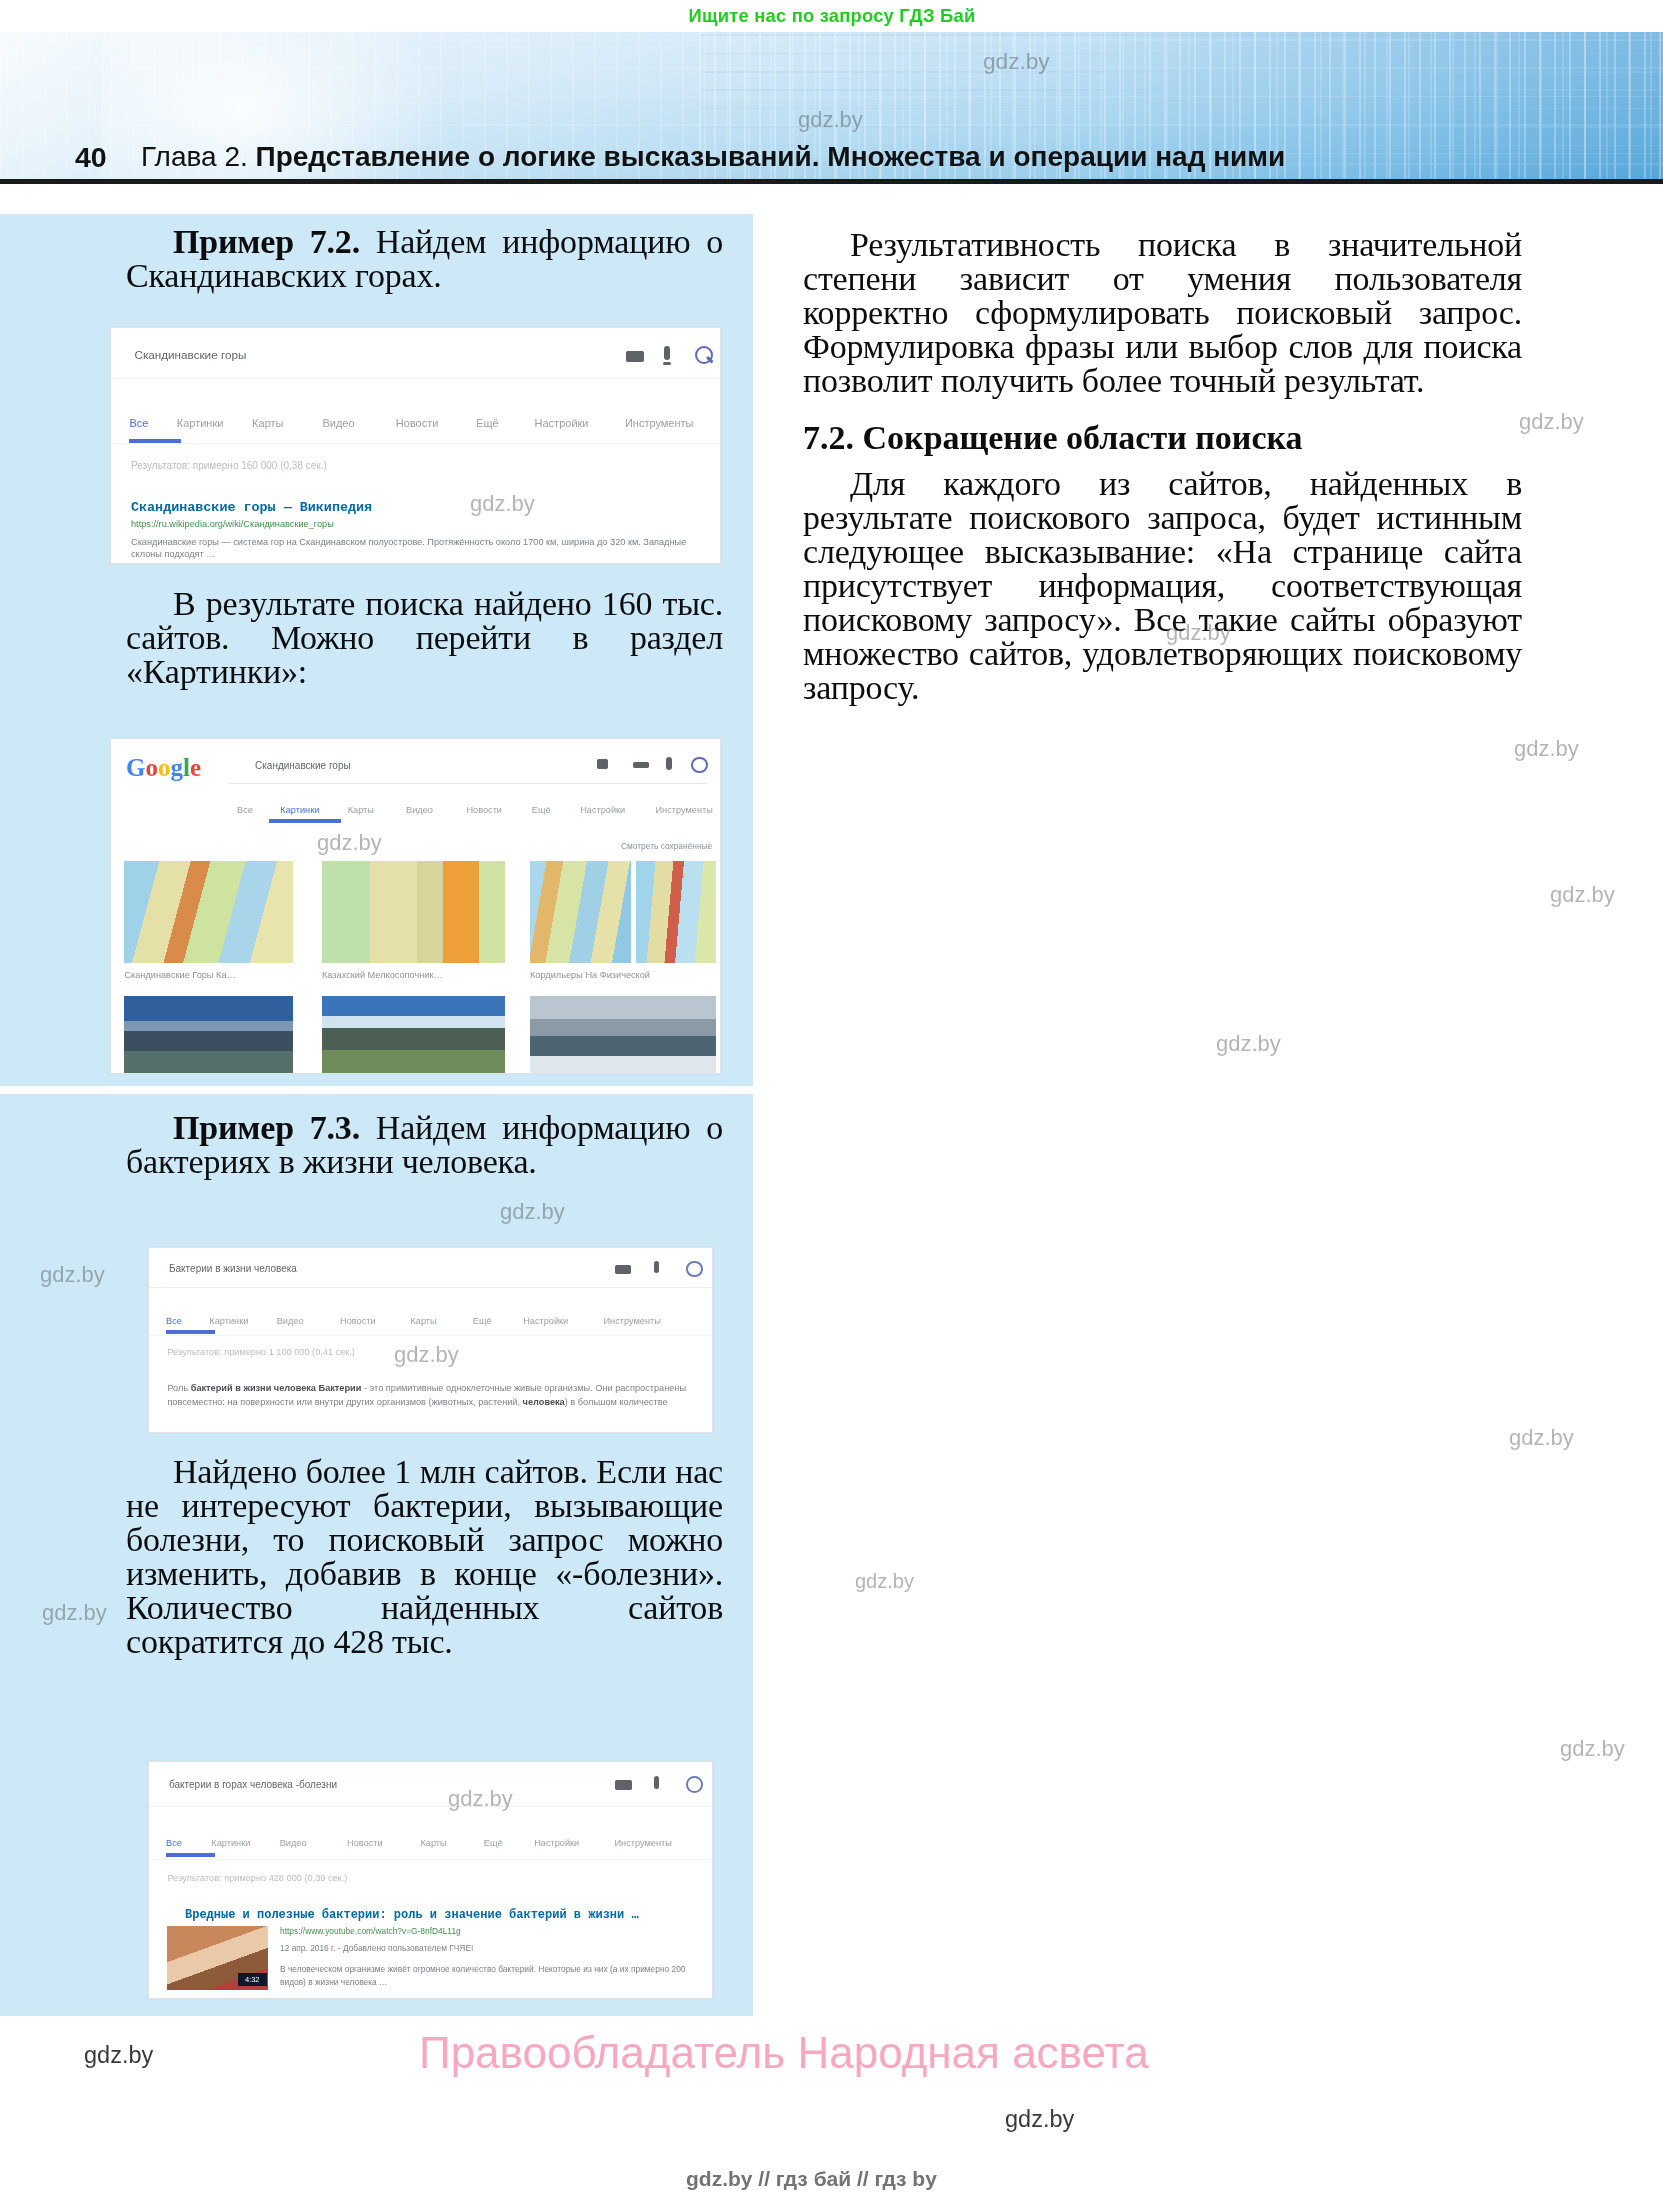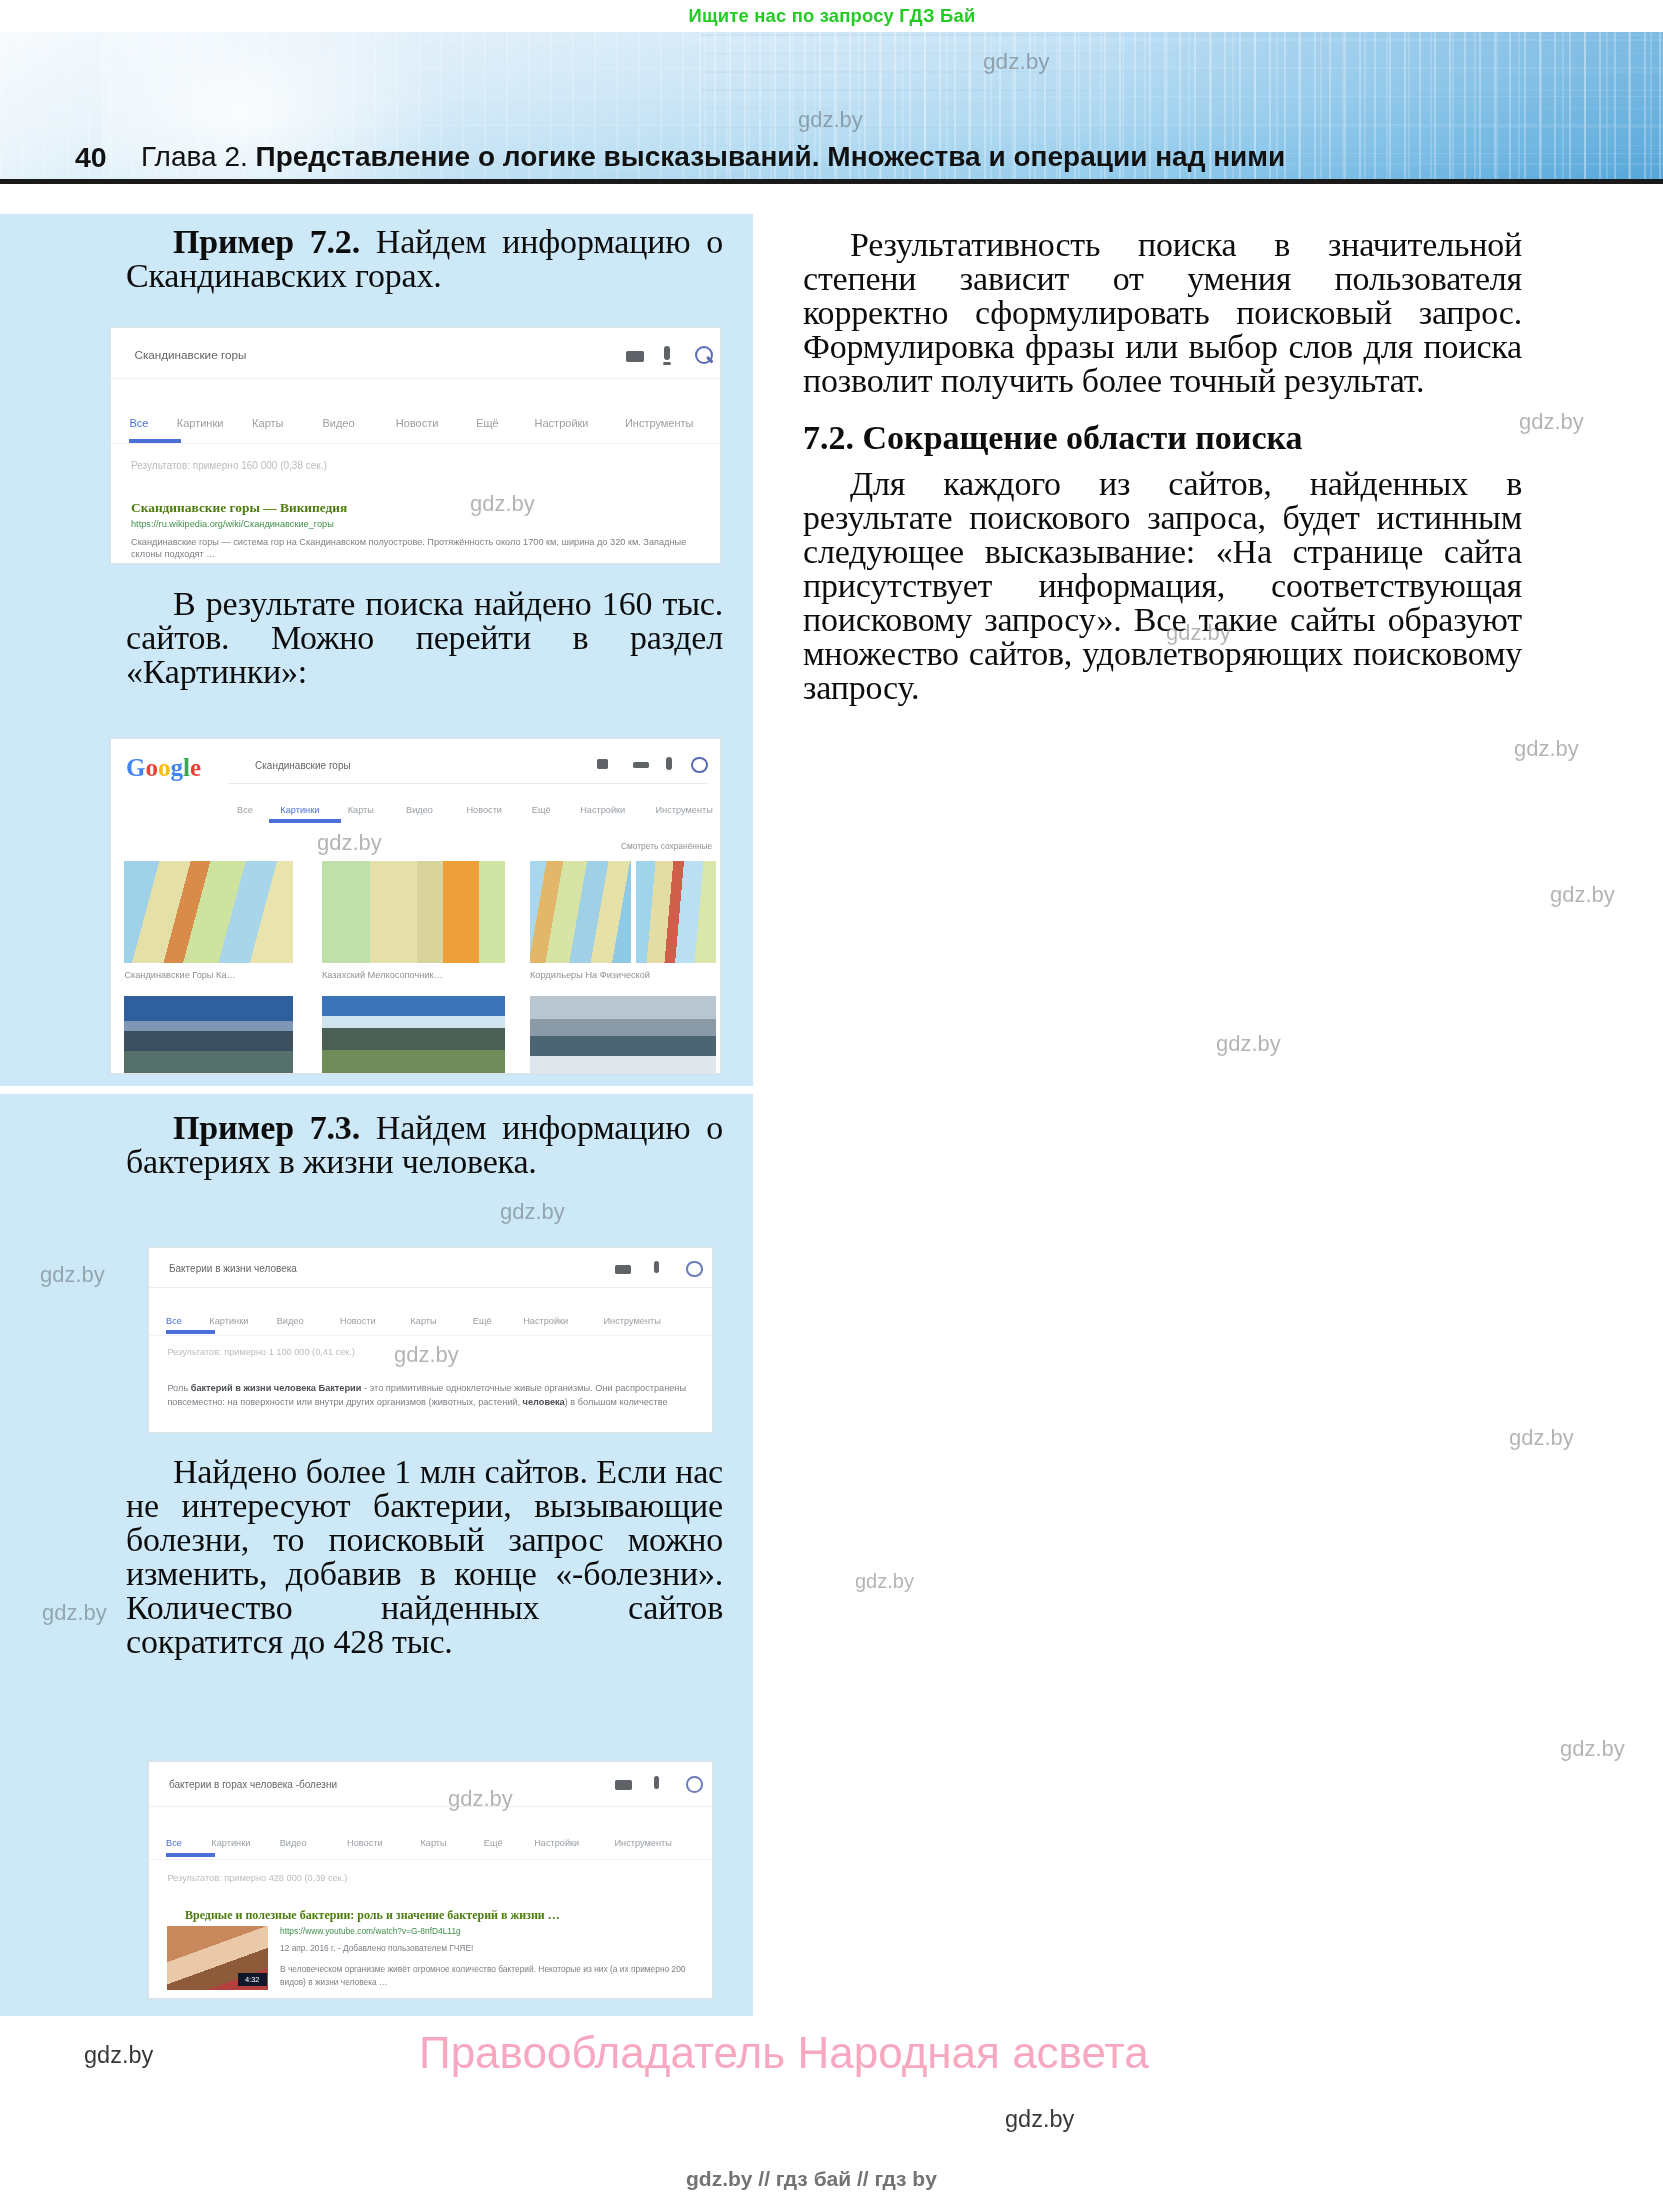--- a/index.html
+++ b/index.html
@@ -119,22 +119,22 @@
     font-family:"Liberation Sans", sans-serif;
     color:#9aa0a6;
   }
   .nav-tab.active{color:#4a6fd6;}
   .nav-underline{position:absolute;background:#4a6fd6;}
   .res-count{
     position:absolute;font-family:"Liberation Sans", sans-serif;
     color:#b9bcc0;white-space:nowrap;
   }
   .res-title{
-    position:absolute;font-family:Liberation Serif, serif;
-    color:#4d7c0f;font-weight:bold;white-space:nowrap;
+    position:absolute;font-family:Liberation Mono, monospace;
+    color:#0369a1;font-weight:bold;white-space:nowrap;
   }
   .res-url{
     position:absolute;font-family:"Liberation Sans", sans-serif;
     color:#3f8f4a;white-space:nowrap;
   }
   .res-snip{
     position:absolute;font-family:"Liberation Sans", sans-serif;
     color:#7b7f85;
   }
   .res-snip b{color:#4b4f55;}

